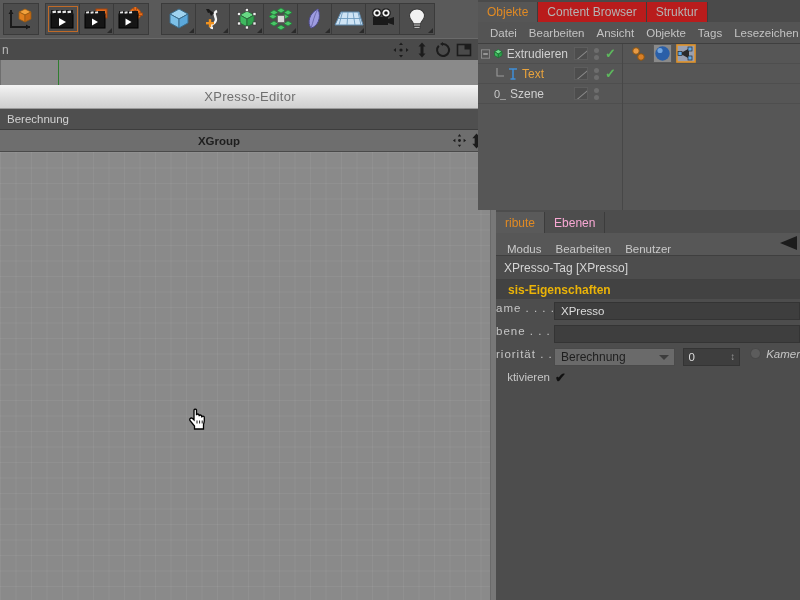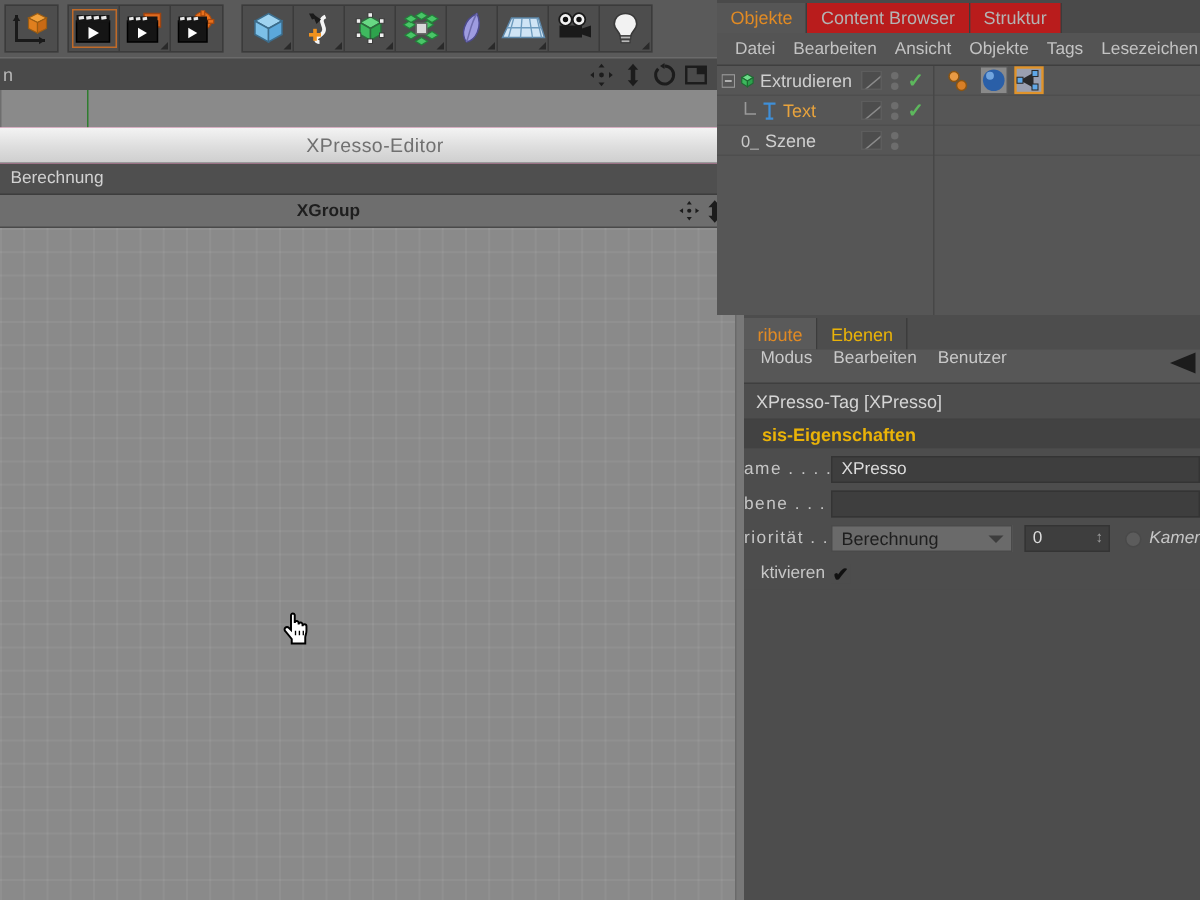--- a/index.html
+++ b/index.html
@@ -170,45 +170,45 @@
   .om-vsplit { position: absolute; left: 144px; top: 0; width: 1px; height: 166px; background: #474747; }
 
   
   .am {
     position: absolute; left: 496px; top: 210px; width: 304px; height: 390px;
     background: #4d4d4d;
   }
   .am-tabs { height: 23px; display: flex; align-items: flex-end; background: #4d4d4d; }
   .am-tab {
     height: 21px; padding: 0 9px; display: flex; align-items: center;
-    font-size: 12px; color: #eab308; background: #4d4d4d;
+    font-size: 12px; color: #f9a8d4; background: #4d4d4d;
     border-right: 1px solid #3c3c3c;
   }
   .am-tab.active { background: #5a5a5a; color: #e08a24; }
   .am-menubar {
-    height: 23px; display: flex; align-items: flex-start;
+    height: 23px; display: flex; align-items: flex-end;
     background: #575757; padding-left: 4px;
     border-bottom: 1px solid #3f3f3f;
     position: relative;
   }
   .am-menu-item { font-size: 11.5px; color: #c9c9c9; padding: 0 7px; }
   .am-arrow { position: absolute; right: 2px; }
   .am-objline {
     height: 24px; display: flex; align-items: center;
     padding-left: 8px; background: #4d4d4d;
     font-size: 12px; color: #d5d5d5;
     border-bottom: 1px solid #414141;
   }
   .am-section {
     height: 19px; display: flex; align-items: center;
     padding-left: 12px; background: #424242;
     font-size: 12px; font-weight: bold; color: #eab308;
   }
   .am-body { background: #4d4d4d; padding-top: 3px; }
-  .am-field { height: 22px; display: flex; align-items: center; margin-bottom: 1px; }
+  .am-field { height: 22px; display: flex; align-items: flex-start; margin-bottom: 1px; }
   .am-label {
     width: 58px; flex: 0 0 58px; text-align: right;
     font-size: 11.5px; color: #c6c6c6;
     padding-right: 4px; white-space: nowrap; overflow: hidden;
   }
   .am-input {
     height: 18px; background: #3e3e3e; border: 1px solid #343434;
     display: flex; align-items: center; padding: 0 6px;
     font-size: 11.5px; color: #dcdcdc; flex: 1;
   }

